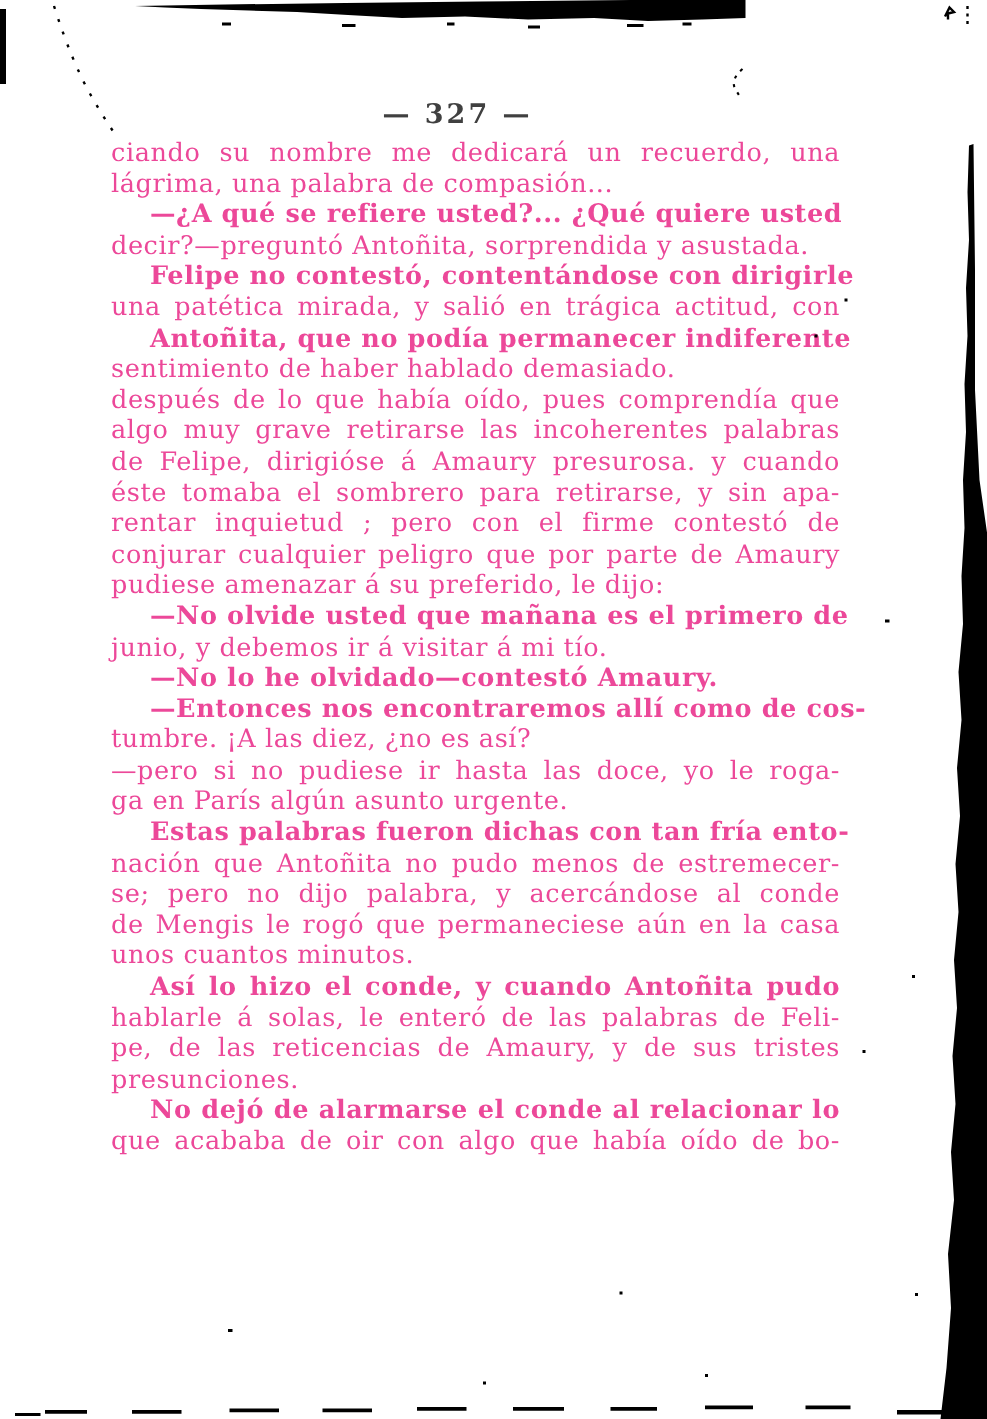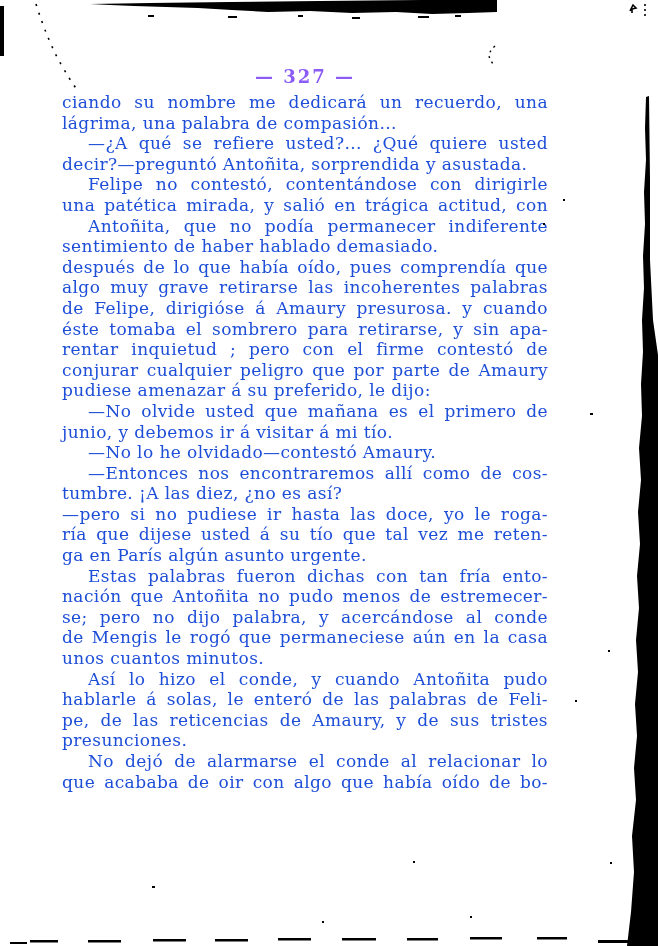--- a/index.html
+++ b/index.html
@@ -27,45 +27,46 @@
   }
   .page-number {
     position: absolute;
     top: 66px;
     left: 62px;
     width: 486px;
     text-align: center;
     font-size: 18px;
     font-weight: 700;
     letter-spacing: 2px;
-    color: #8b5cf6;
+    color: #404040;
   }
   .text-block {
     position: absolute;
     top: 92px;
-    left: 62px;
+    left: 74px;
     width: 486px;
-    color: #1d4ed8;
+    color: #ec4899;
     font-size: 17px;
     line-height: 20.6px;
     letter-spacing: 0.4px;
   }
   .line {
     text-align: justify;
     text-align-last: justify;
     text-justify: inter-word;
     height: 20.6px;
     overflow: visible;
     white-space: nowrap;
   }
   .line.end {
     text-align-last: left;
   }
   .line.indent {
     padding-left: 26px;
+    font-weight: bold;
   }
 </style>
 </head>
 <body>
 
 <div class="scan-page">
 
   <div class="page-number">— 327 —</div>
 
   <div class="text-block">
@@ -83,21 +84,20 @@
       <div class="line">éste tomaba el sombrero para retirarse, y sin apa-</div>
       <div class="line">rentar inquietud ; pero con el firme contestó de</div>
       <div class="line">conjurar cualquier peligro que por parte de Amaury</div>
       <div class="line end">pudiese amenazar á su preferido, le dijo:</div>
       <div class="line indent">—No olvide usted que mañana es el primero de</div>
       <div class="line end">junio, y debemos ir á visitar á mi tío.</div>
       <div class="line indent end">—No lo he olvidado—contestó Amaury.</div>
       <div class="line indent">—Entonces nos encontraremos allí como de cos-</div>
       <div class="line end">tumbre. ¡A las diez, ¿no es así?</div>
       <div class="line">—pero si no pudiese ir hasta las doce, yo le roga-</div>
-      <div class="line">ría que dijese usted á su tío que tal vez me reten-</div>
       <div class="line end">ga en París algún asunto urgente.</div>
       <div class="line indent">Estas palabras fueron dichas con tan fría ento-</div>
       <div class="line">nación que Antoñita no pudo menos de estremecer-</div>
       <div class="line">se; pero no dijo palabra, y acercándose al conde</div>
       <div class="line">de Mengis le rogó que permaneciese aún en la casa</div>
       <div class="line end">unos cuantos minutos.</div>
       <div class="line indent">Así lo hizo el conde, y cuando Antoñita pudo</div>
       <div class="line">hablarle á solas, le enteró de las palabras de Feli-</div>
       <div class="line">pe, de las reticencias de Amaury, y de sus tristes</div>
       <div class="line end">presunciones.</div>

